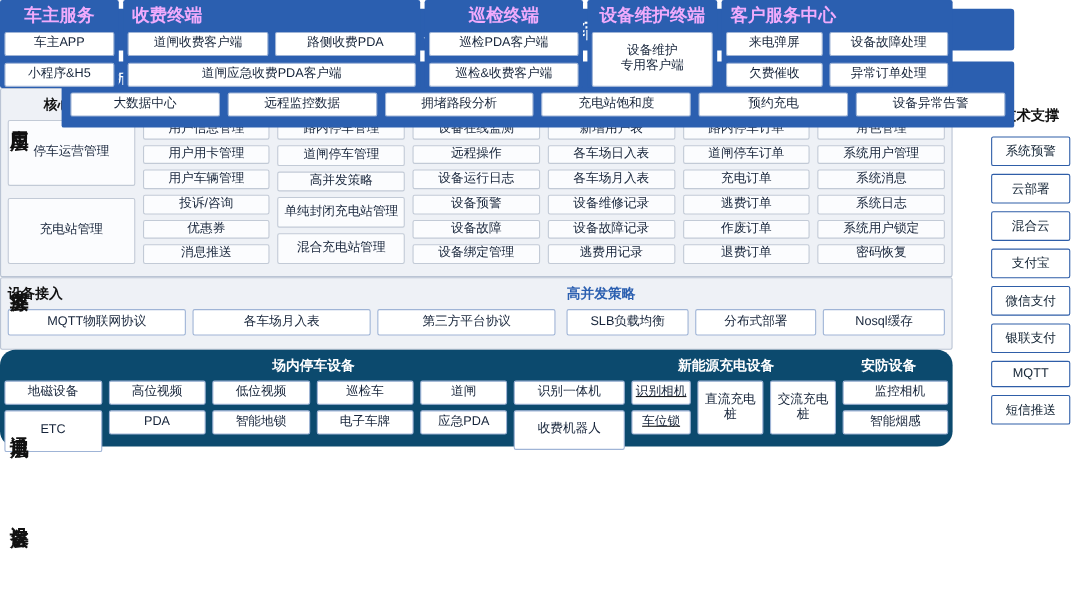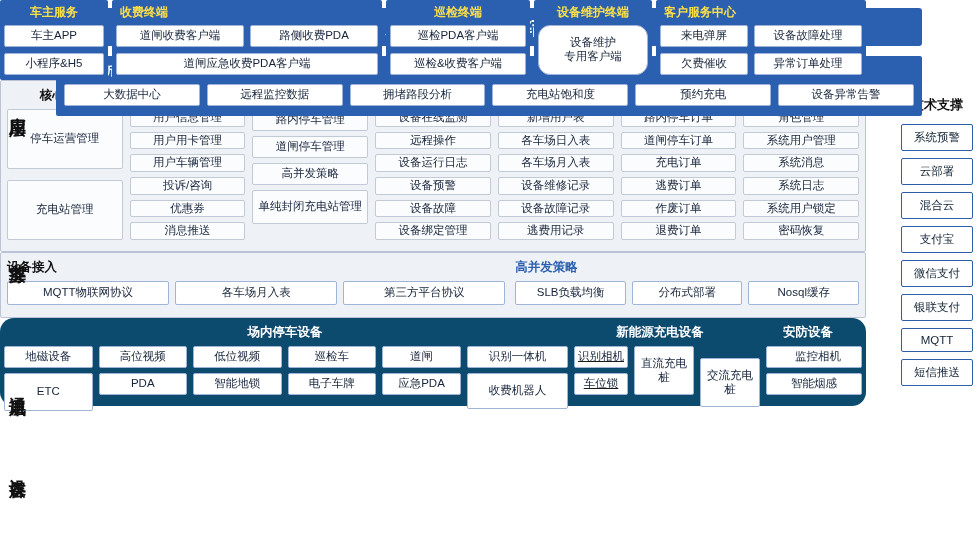--- a/index.html
+++ b/index.html
@@ -51,21 +51,21 @@
     display:flex;align-items:center;justify-content:center;
     text-align:center;font-size:11.5px;color:#16243a;
     box-sizing:border-box;line-height:1.2;padding:0 2px;
   }
   .cell.soft{border:1px solid #c2cad6;background:#fbfcfe;}
 
   .row{display:flex;gap:6px;}
   .col{display:flex;flex-direction:column;gap:6px;}
 
   .sub-head{
-    color:#fde047;font-size:12px;font-weight:bold;text-align:center;
+    color:#f0abfc;font-size:16px;font-weight:bold;text-align:center;
     padding-bottom:4px;
   }
 
   
   #p-data{left:56px;top:56px;width:866px;height:60px;}
   #p-data .cells{display:flex;gap:7px;padding:0 3px;}
   #p-data .cell{height:22px;flex:1;}
 
   
   #p-term{left:56px;top:120px;width:866px;height:80px;background:transparent;padding:0;}
@@ -146,21 +146,21 @@
     <div class="term-group" style="left:386px;top:0;width:144px;height:80px;">
       <div class="sub-head">巡检终端</div>
       <div class="col">
         <div class="cell" style="height:22px;">巡检PDA客户端</div>
         <div class="cell" style="height:22px;">巡检&amp;收费客户端</div>
       </div>
     </div>
 
     <div class="term-group" style="left:534px;top:0;width:118px;height:80px;">
       <div class="sub-head">设备维护终端</div>
-      <div class="cell" style="height:50px;white-space:pre-line;border-radius:12px;">设备维护
+      <div class="cell" style="height:50px;white-space:pre-line;">设备维护
 专用客户端</div>
     </div>
 
     <div class="term-group" style="left:656px;top:0;width:210px;height:80px;">
       <div class="sub-head" style="text-align:left;padding-left:4px;">客户服务中心</div>
       <div class="row" style="margin-bottom:6px;">
         <div class="cell" style="height:22px;flex:1;">来电弹屏</div>
         <div class="cell" style="height:22px;flex:1.25;">设备故障处理</div>
       </div>
       <div class="row">
@@ -188,20 +188,21 @@
         <div class="cell soft">优惠券</div>
         <div class="cell soft">消息推送</div>
       </div>
 
       <div class="biz-col">
         <h4>场站管理</h4>
         <div class="cell soft">路内停车管理</div>
         <div class="cell soft">道闸停车管理</div>
         <div class="cell soft">高并发策略</div>
         <div class="cell soft" style="height:34px;">单纯封闭充电站管理</div>
+        <div class="cell soft" style="height:34px;">混合充电站管理</div>
       </div>
 
       <div class="biz-col">
         <h4>设备管理</h4>
         <div class="cell soft">设备在线监测</div>
         <div class="cell soft">远程操作</div>
         <div class="cell soft">设备运行日志</div>
         <div class="cell soft">设备预警</div>
         <div class="cell soft">设备故障</div>
         <div class="cell soft">设备绑定管理</div>
@@ -295,21 +296,21 @@
           <div class="cell" style="flex:1.3;height:36px;">收费机器人</div>
         </div>
       </div>
 
       <div style="width:186px;display:flex;gap:6px;">
         <div style="flex:1;text-decoration:underline;">
           <div class="cell" style="height:22px;margin-bottom:5px;">识别相机</div>
           <div class="cell" style="height:22px;">车位锁</div>
         </div>
         <div class="cell" style="flex:1;height:49px;">直流充电桩</div>
-        <div class="cell" style="flex:1;height:49px;margin-top:12px;">交流充电桩</div>
+        <div class="cell" style="flex:1;height:49px;">交流充电桩</div>
       </div>
 
       <div style="width:96px;">
         <div class="cell" style="height:22px;margin-bottom:5px;padding-left:10px;">监控相机</div>
         <div class="cell" style="height:22px;">智能烟感</div>
       </div>
 
     </div>
   </div>
 

